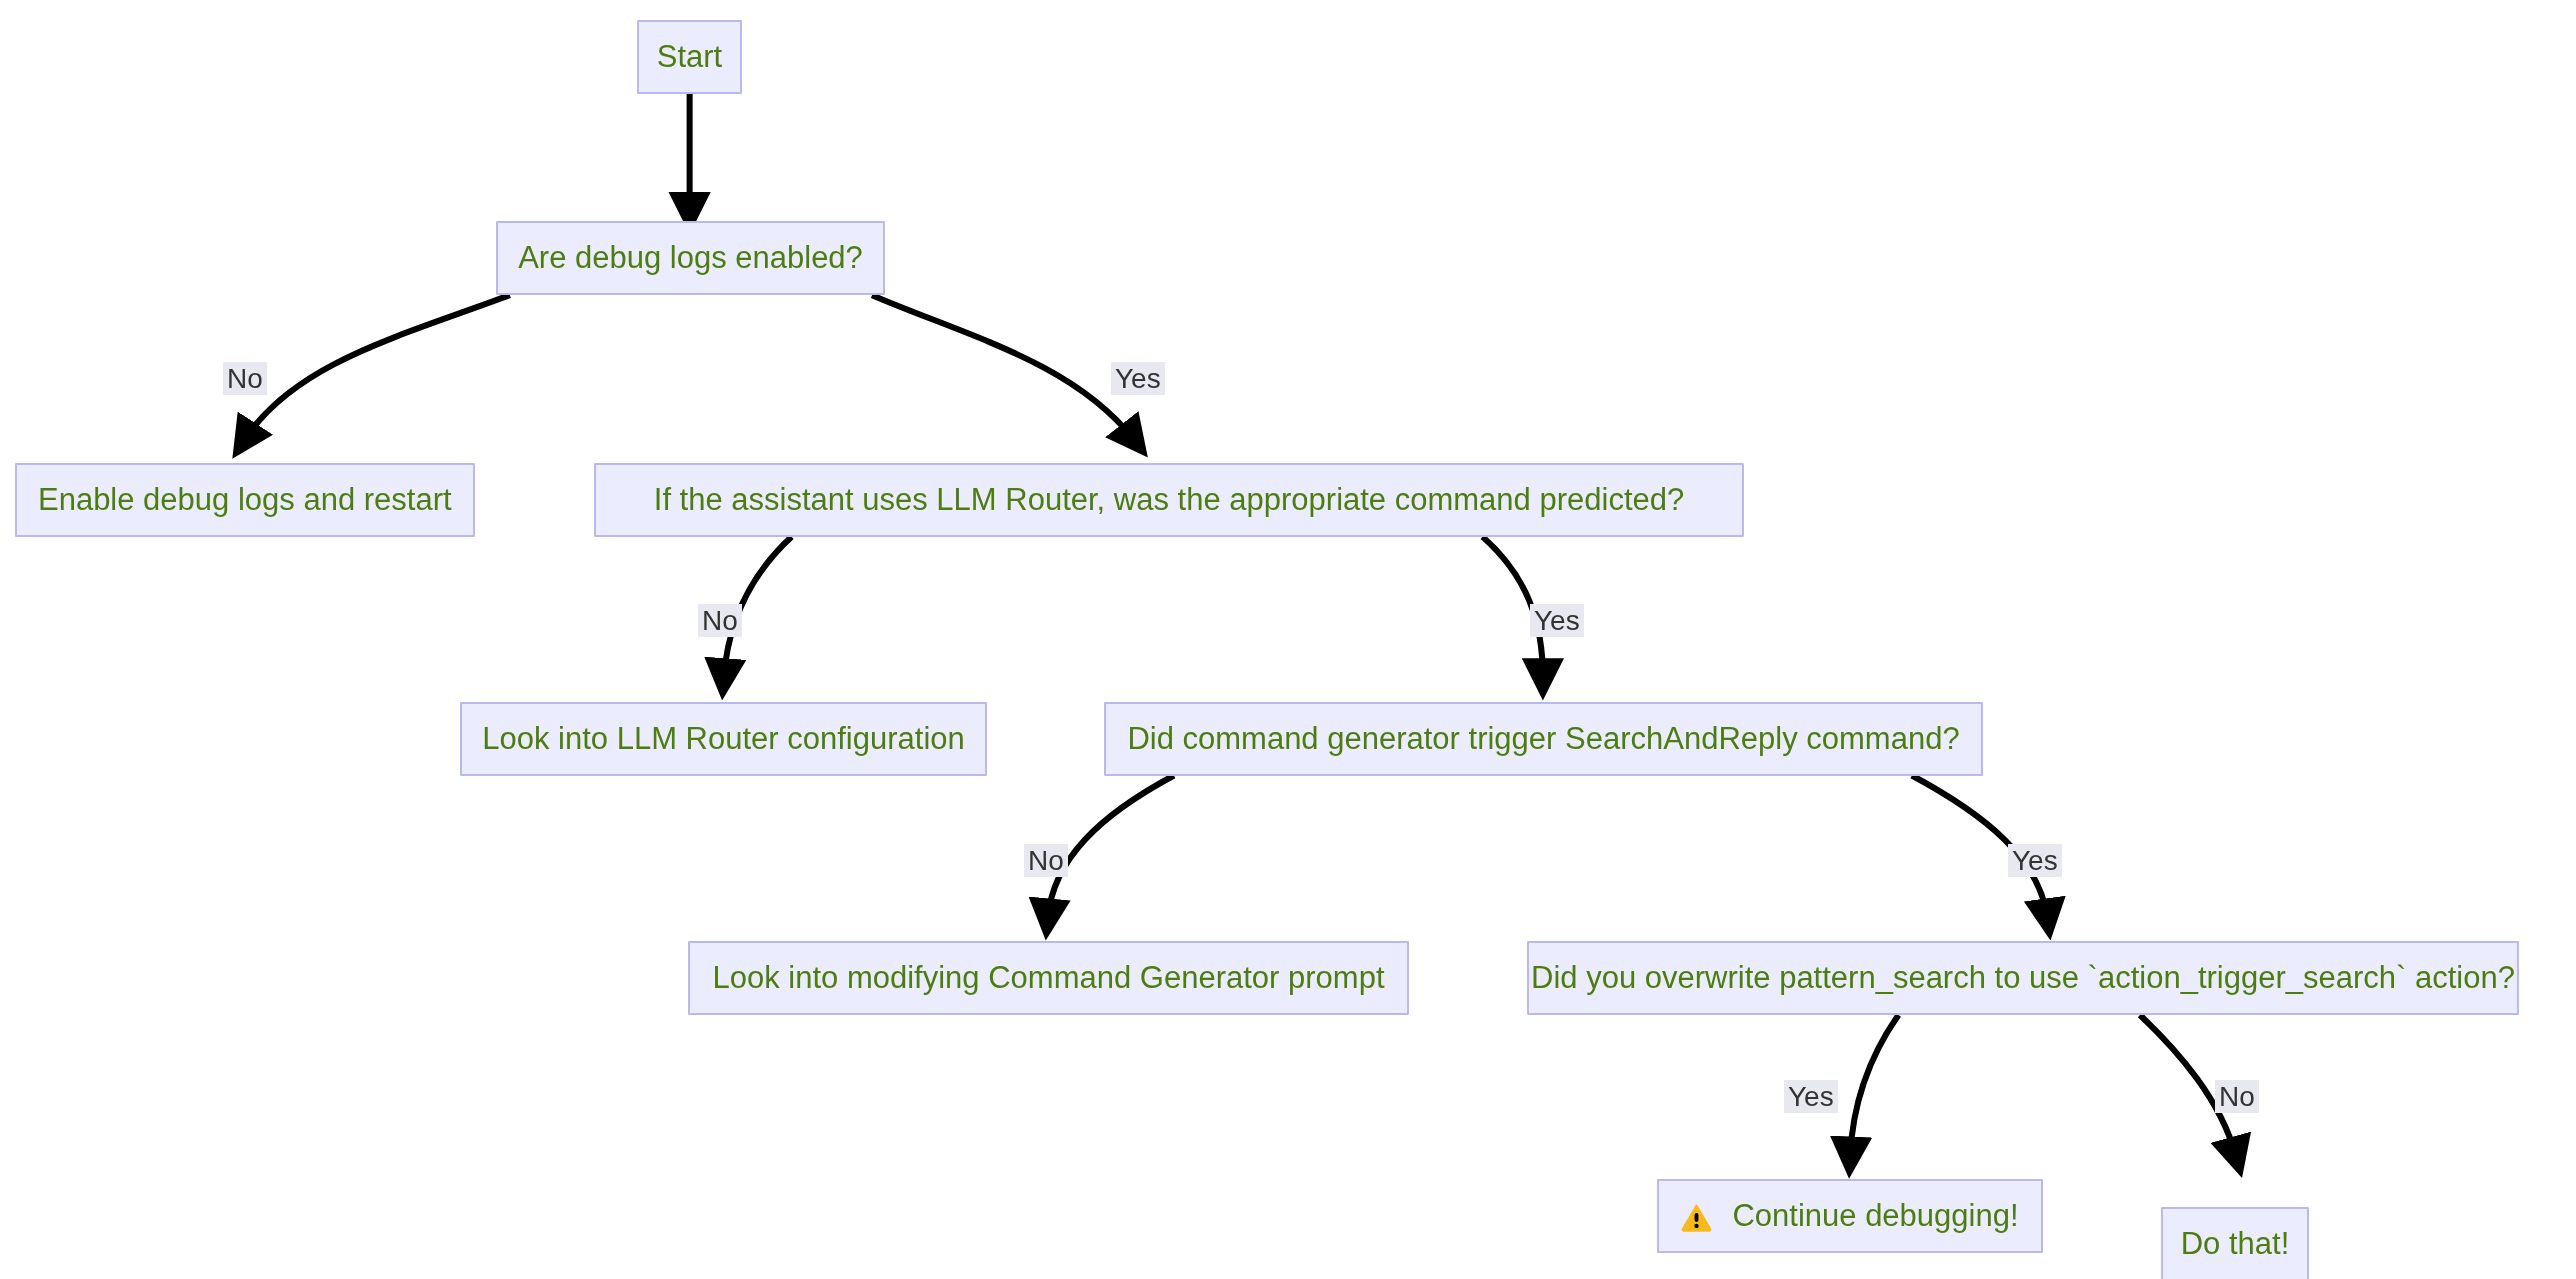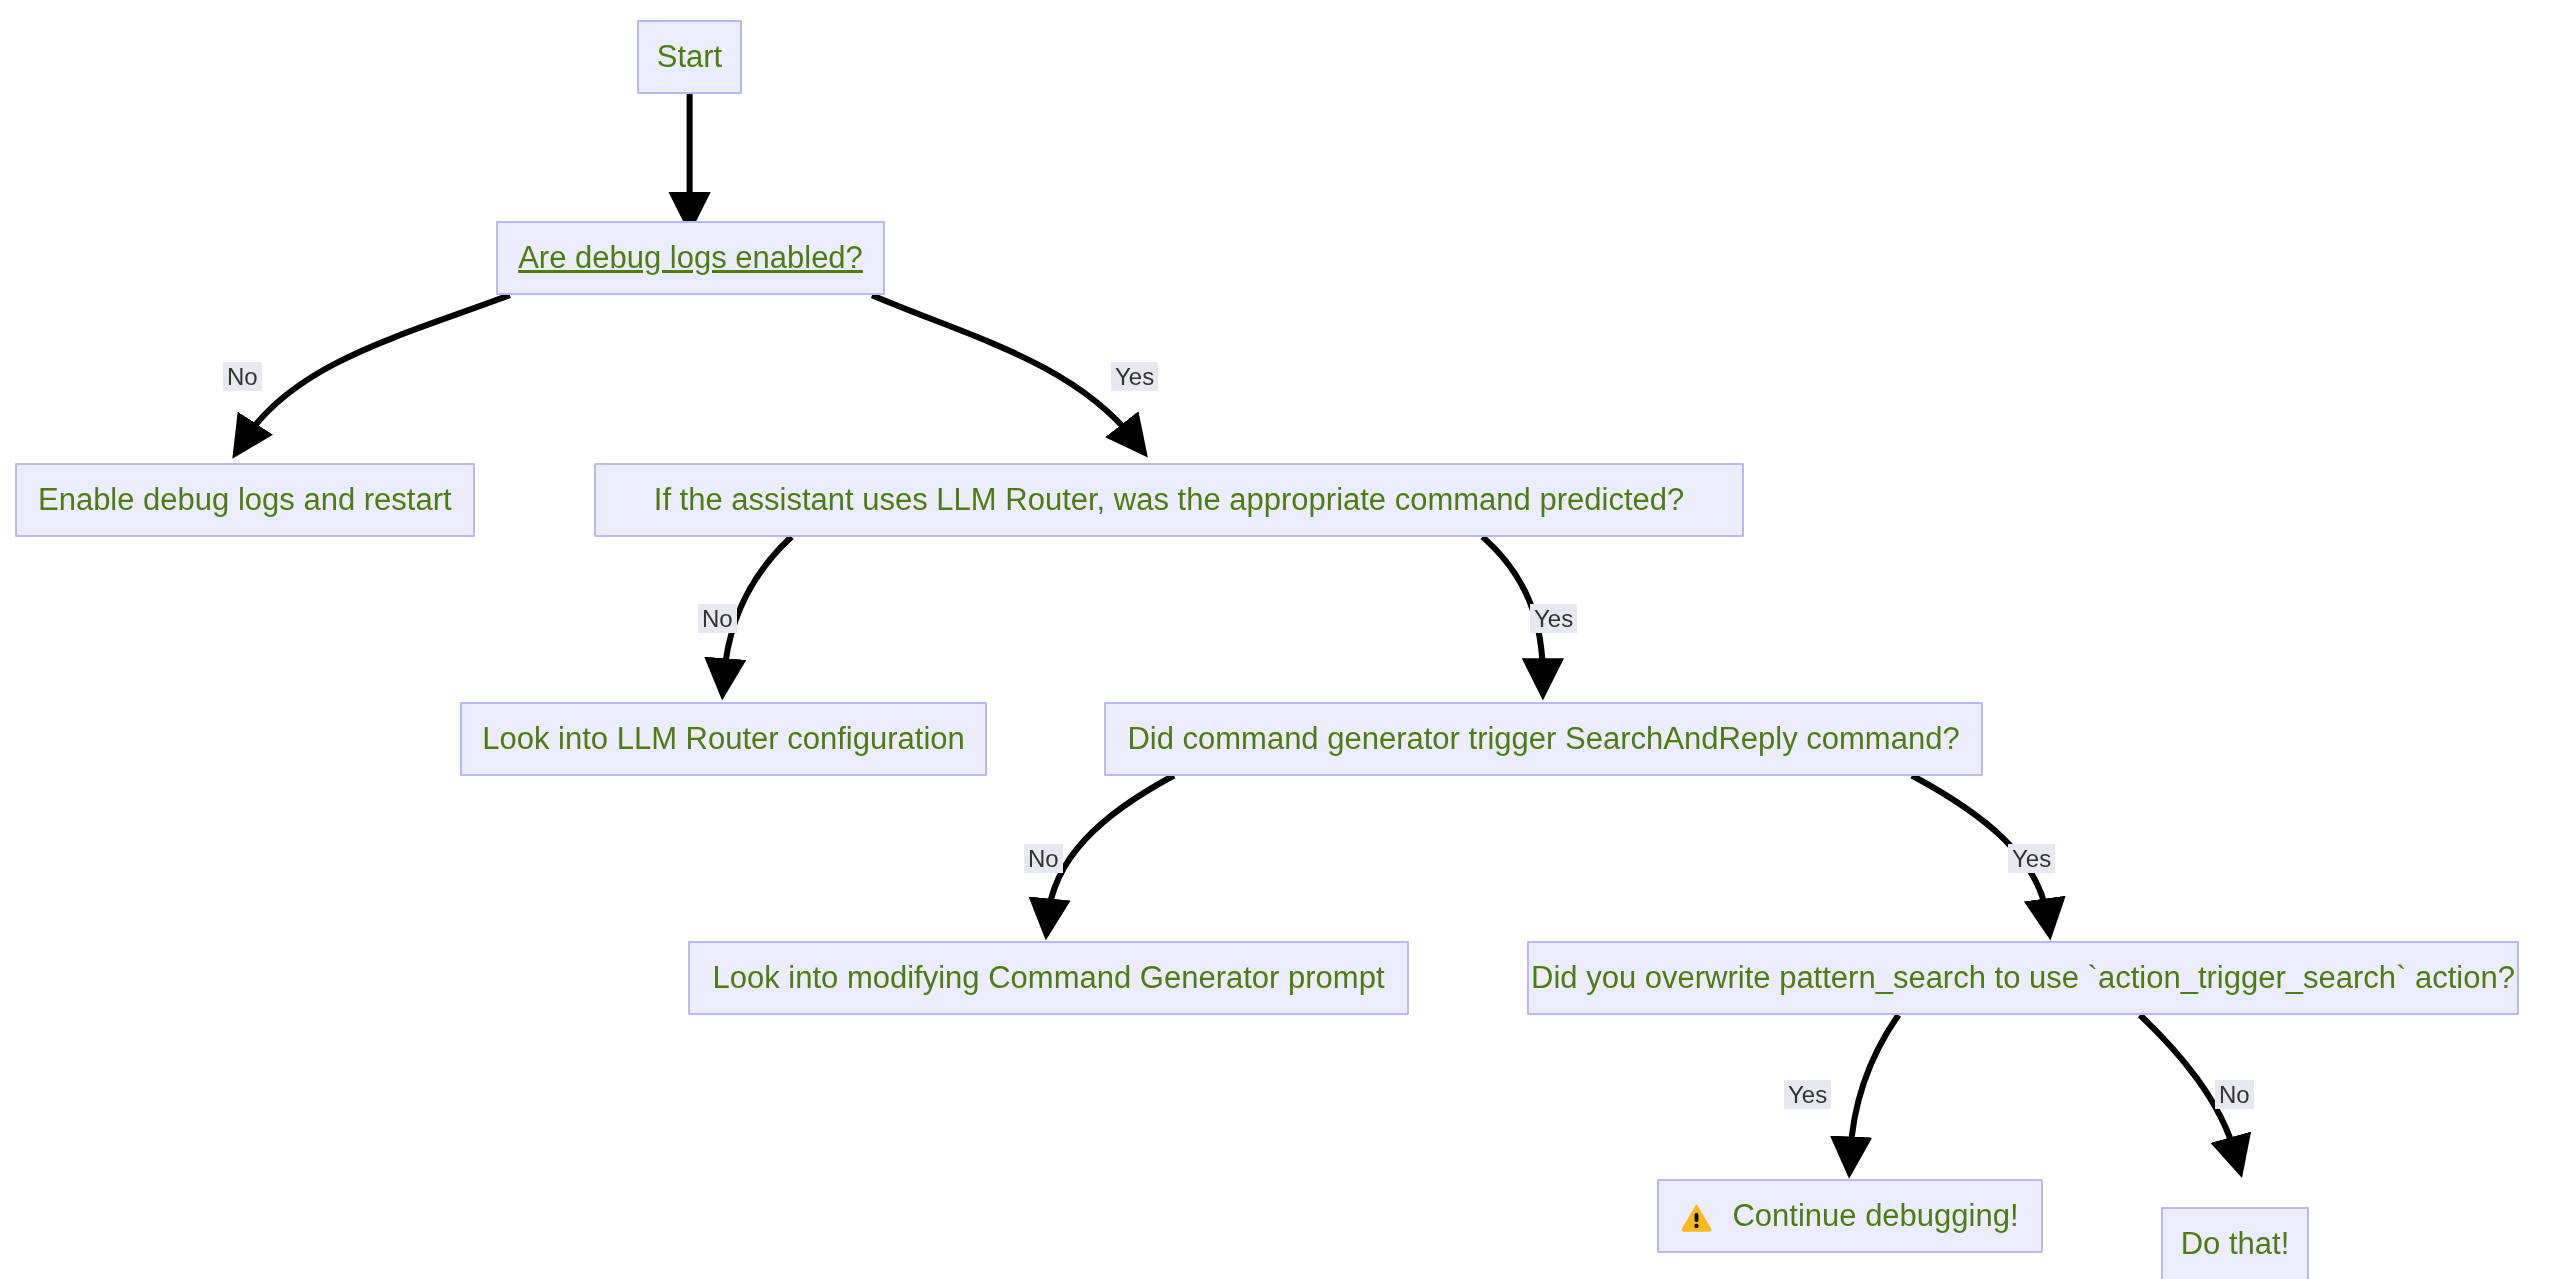--- a/index.html
+++ b/index.html
@@ -52,21 +52,21 @@
     width: 31px;
     height: 31px;
     flex: 0 0 auto;
     position: relative;
     top: 1.3px;
   }
   .edge-label {
     position: absolute;
     background: #e8e8f0;
     color: #333333;
-    font-size: 24px;
+    font-size: 28px;
     line-height: 1.05;
     padding: 2px 4px;
     white-space: nowrap;
     box-sizing: border-box;
   }
 </style>
 </head>
 <body>
 
 <div id="canvas">
@@ -87,21 +87,21 @@
         <path d="M 2850 1156 C 2960 1215, 3040 1280, 3052 1368" fill="none" stroke="#000000" stroke-width="9" marker-end="url(#arrowhead)"></path>
         <path d="M 2830 1513 C 2790 1570, 2762 1640, 2758 1723" fill="none" stroke="#000000" stroke-width="9" marker-end="url(#arrowhead)"></path>
         <path d="M 3190 1513 C 3250 1570, 3310 1640, 3333 1723" fill="none" stroke="#000000" stroke-width="9" marker-end="url(#arrowhead)"></path>
       </g>
   </svg>
 
   <div id="nodes-group">
       <div class="node" style="left: 637px; top: 20px; width: 105px; height: 74px;">
         <span class="node-label">Start</span>
       </div>
-      <div class="node" style="left: 496px; top: 221px; width: 389px; height: 74px; text-decoration: underline;">
+      <div class="node" style="left: 496px; top: 221px; width: 389px; height: 74px;">
         <span class="node-label">Are debug logs enabled?</span>
       </div>
       <div class="node" style="left: 14.8px; top: 463px; width: 460px; height: 74px;">
         <span class="node-label">Enable debug logs and restart</span>
       </div>
       <div class="node" style="left: 594px; top: 463px; width: 1150px; height: 74px;">
         <span class="node-label">If the assistant uses LLM Router, was the appropriate command predicted?</span>
       </div>
       <div class="node" style="left: 460px; top: 702px; width: 527px; height: 74px;">
         <span class="node-label">Look into LLM Router configuration</span>

